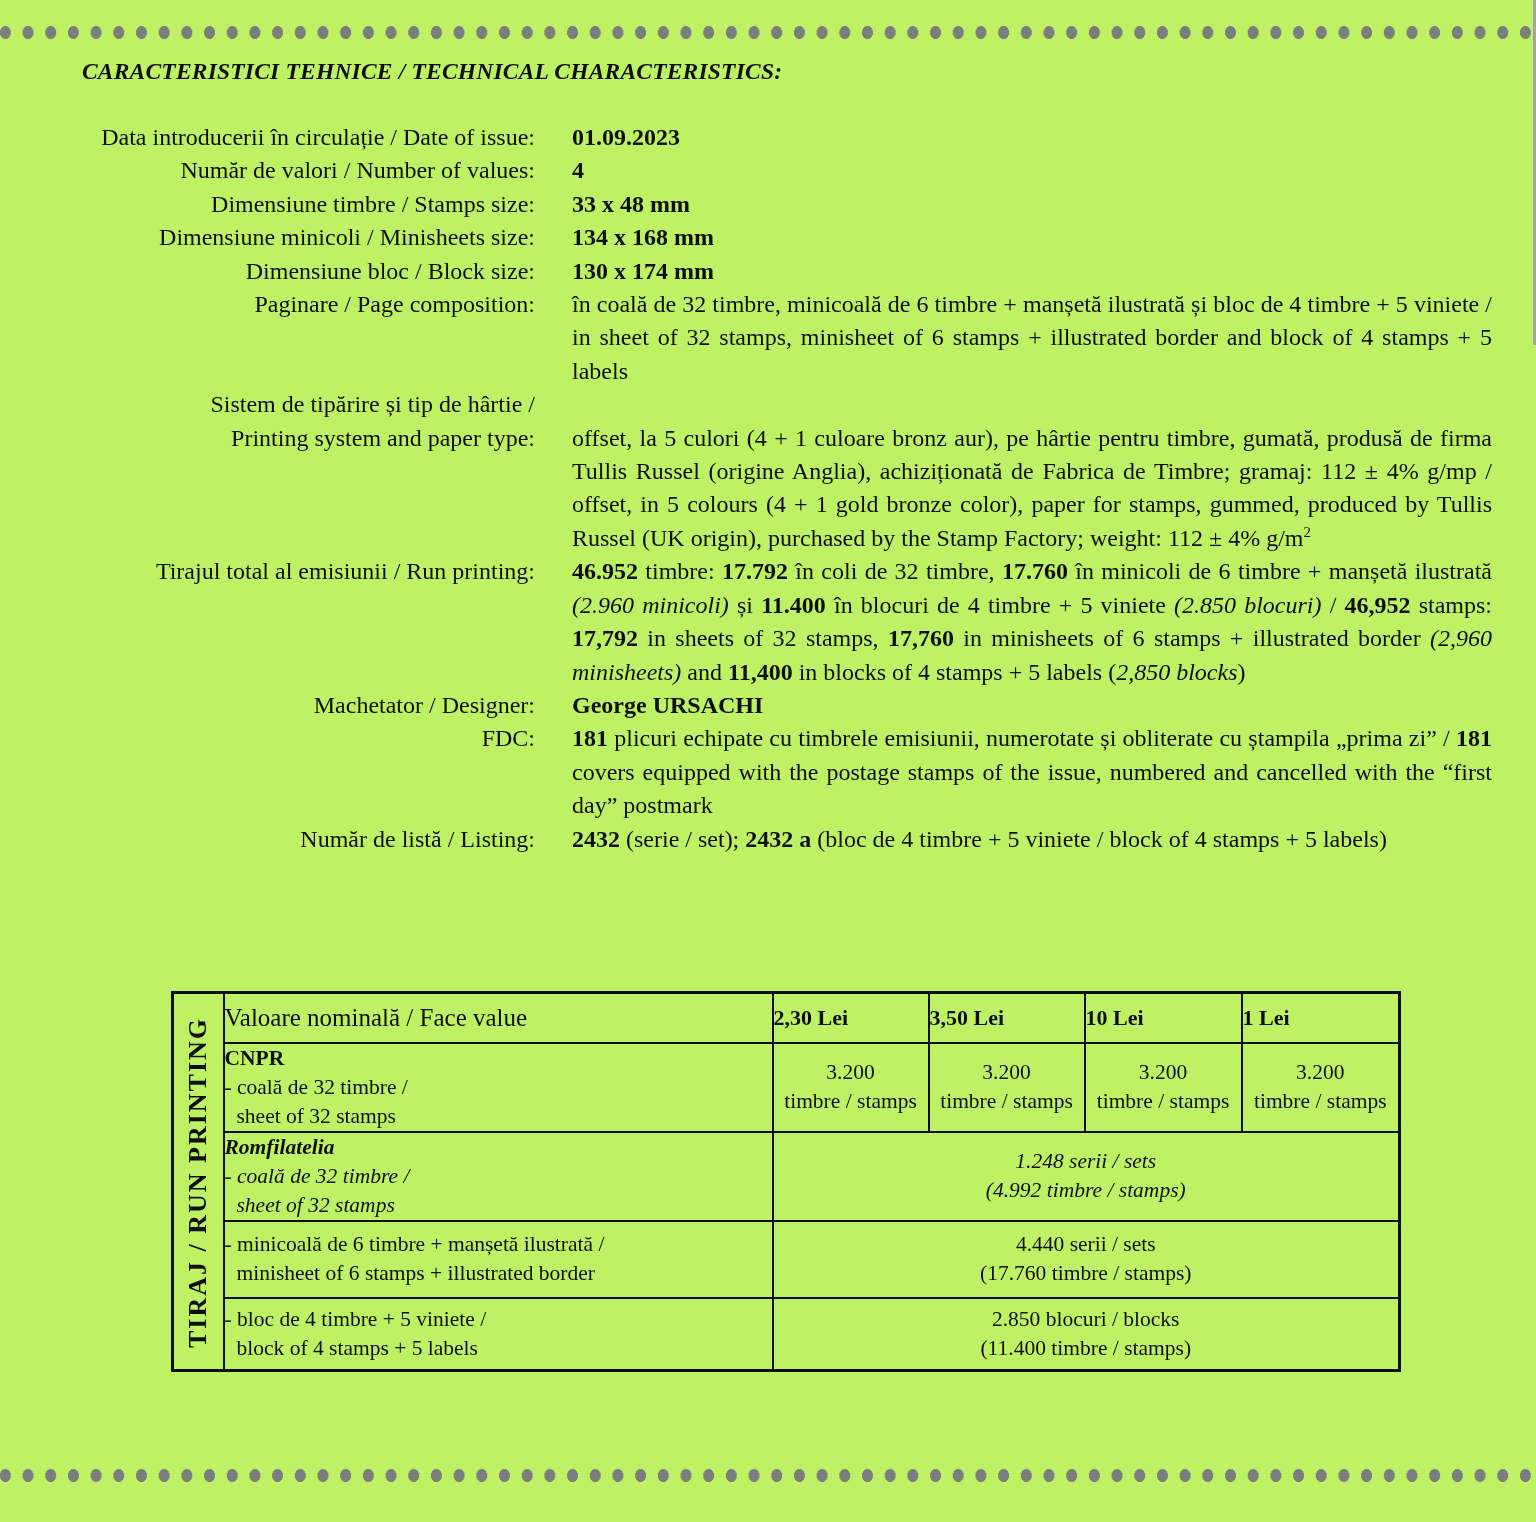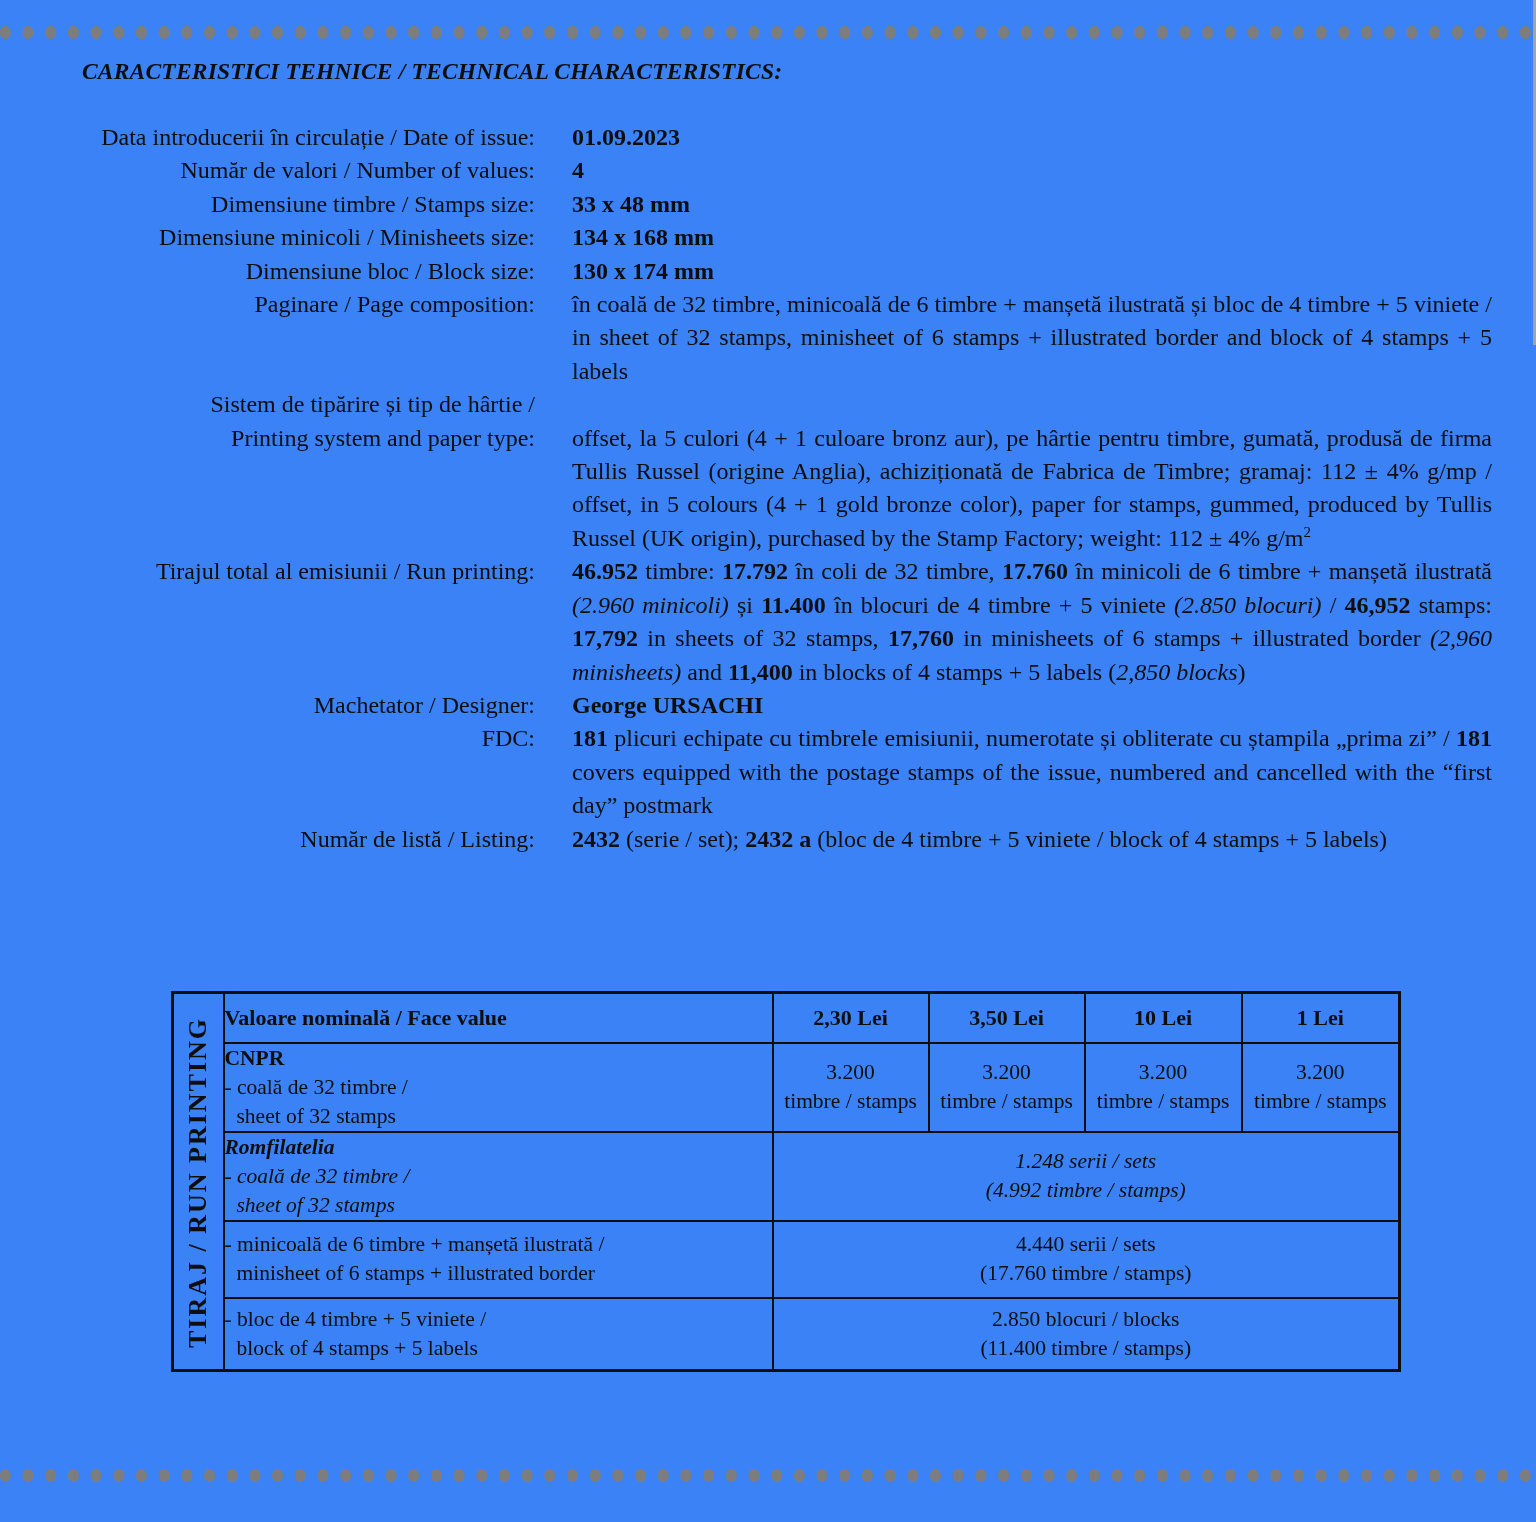--- a/index.html
+++ b/index.html
@@ -1,17 +1,17 @@
 <!DOCTYPE html>
 <html><head>
 <meta charset="utf-8">
 <style>
   html,body { margin:0; padding:0; background:#ffffff; }
   body { width:1536px; height:1522px; font-family:"Liberation Serif", serif; color:#0e0e0e; }
-  .page { position:relative; width:1536px; height:1522px; background:#3b82f6; overflow:hidden; }
+  .page { position:relative; width:1536px; height:1522px; background:#bef264; overflow:hidden; }
 
   
   .dots { position:absolute; left:-6px; right:0; height:15px;
           background-image:radial-gradient(5.6px 6.6px at 50% 50%, #7d7d7d 96%, rgba(125,125,125,0) 100%);
           background-size:22.7px 15px; background-repeat:repeat-x; }
   .dots-top { top:25px; }
   .dots-bottom { top:1468px; }
 
   
   .edge-line { position:absolute; top:0; right:0; width:3px; height:345px; background:#a3a3a3; }
@@ -32,22 +32,22 @@
   #runtable { position:absolute; left:171px; top:991px; border-collapse:collapse;
               table-layout:fixed; border:3px solid #0e0e0e; }
   #runtable td { border:2.6px solid #0e0e0e; padding:0; vertical-align:middle; }
   #runtable tr:nth-child(1) { height:50px; }
   #runtable tr:nth-child(2) { height:89px; }
   #runtable tr:nth-child(3) { height:79px;font-style:italic; }
   #runtable tr:nth-child(4) { height:77px; }
   #runtable tr:nth-child(5) { height:73px;padding-left:20px; }
   .vlabel { writing-mode:vertical-rl; transform:rotate(180deg); white-space:nowrap;
             font-weight:bold; font-size:26px; letter-spacing:2px; text-align:center; }
-  .hname  { font-weight:bold; font-size:22px; padding:4px 10px 4px 16px; }
-  .hval   { font-weight:bold; font-size:22px; text-align:center; }
+  .hname  { font-weight:normal; font-size:25px; padding:4px 10px 4px 16px; }
+  .hval   { font-weight:bold; font-size:22px; text-align:left; }
   .tname  { font-size:21.5px; line-height:29px; padding:8px 10px 8px 16px; }
   .tname .bold { font-weight:bold; }
   .tname .indent { padding-left:12px; }
   .tcell  { font-size:21.5px; line-height:29px; text-align:center; }
 </style>
 </head>
 <body>
 
 <div class="page">
   <div class="dots dots-top"></div>

